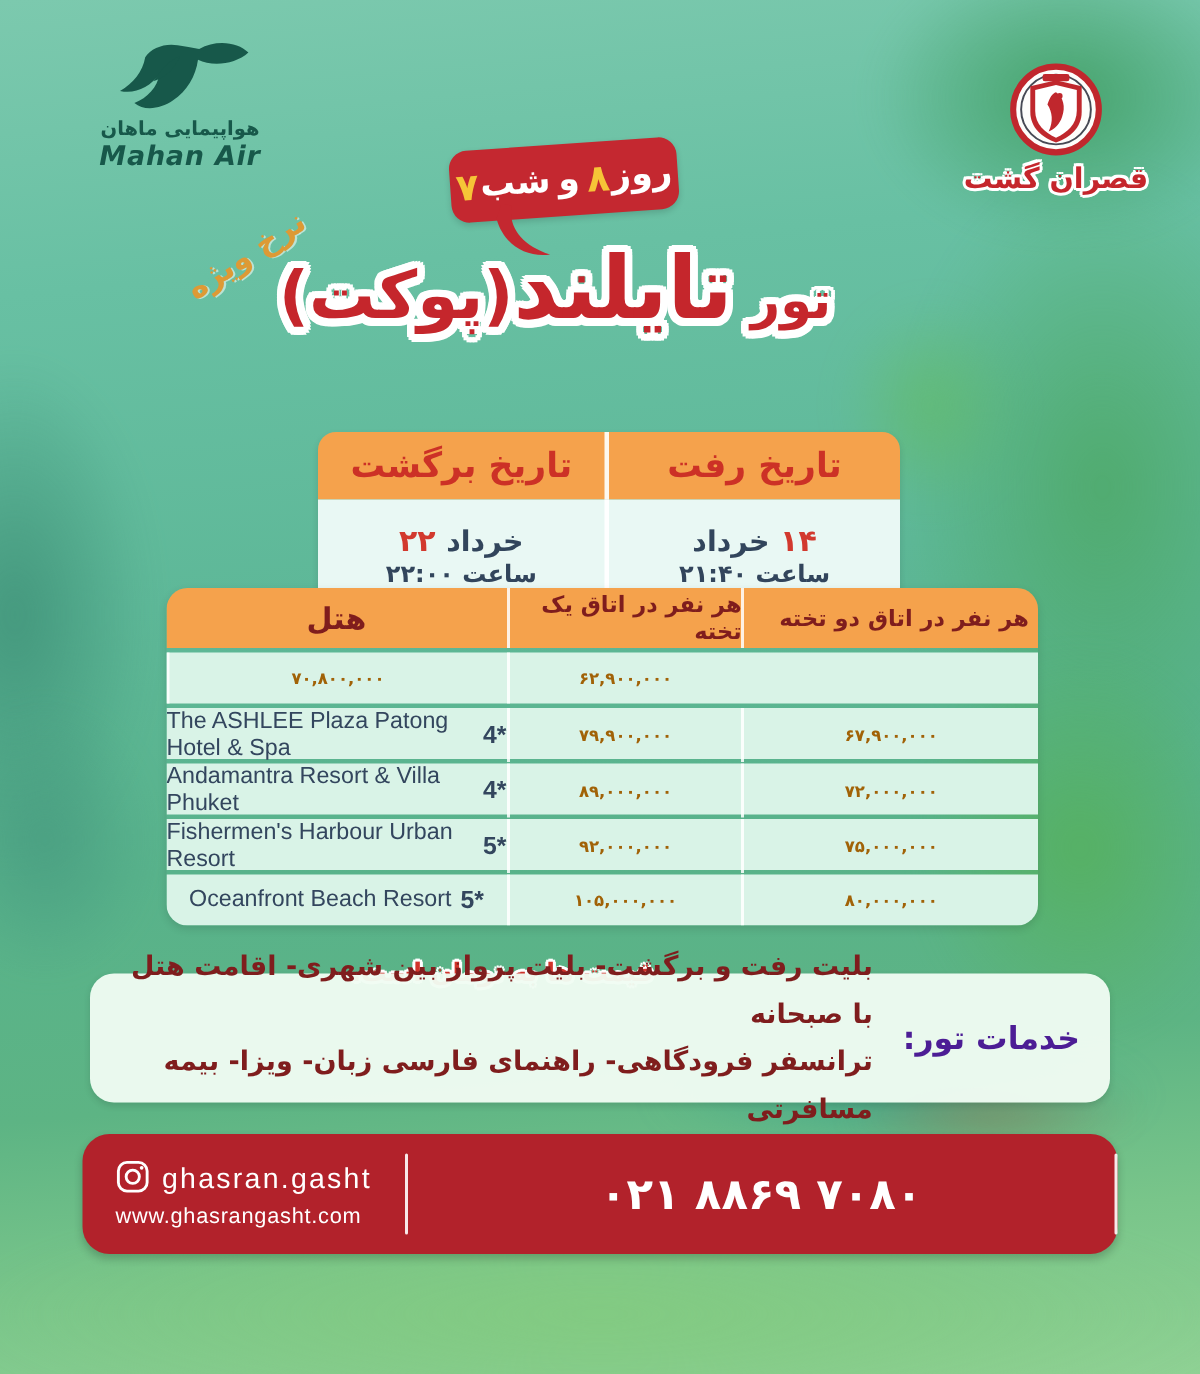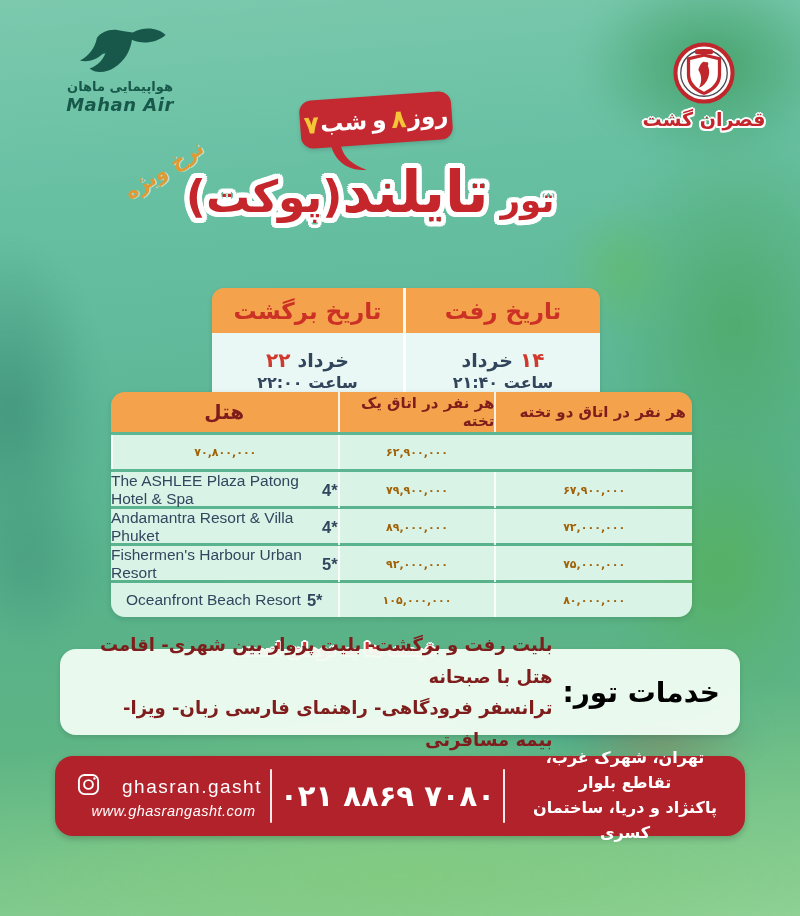--- a/index.html
+++ b/index.html
@@ -82,31 +82,31 @@
   .h-price { font-weight:700; font-size:11px; color:#a16207; direction:ltr; letter-spacing:.5px; }
   .col-div { border-left:2px solid rgba(255,255,255,.85); }
 
   .price-note { position:absolute; left:140px; top:639px; width:390px; text-align:center;
     direction:rtl; font-size:17px; font-weight:700; color:#d2342b; }
 
   
   .services { position:absolute; left:60px; top:649px; width:680px; height:86px;
     background:rgba(240,252,243,.96); border-radius:16px; display:flex; direction:rtl;
     align-items:center; padding:0 20px; box-shadow:0 2px 5px rgba(0,0,0,.12); }
-  .s-label { font-size:28px; font-weight:700; color:#000000; margin-left:10px; white-space:nowrap; }
+  .s-label { font-size:21px; font-weight:700; color:#4c1d95; margin-left:20px; white-space:nowrap; }
   .s-text { flex:1; text-align:right; color:#7f1d1d; font-size:18px; font-weight:700; line-height:1.75; }
 
   
   .contact { position:absolute; left:55px; top:756px; width:690px; height:80px;
     background:#b2222b; border-radius:18px; display:flex; direction:ltr; align-items:center;
     color:#fff; box-shadow:0 3px 6px rgba(0,0,0,.2); }
   .c-insta { width:215px; padding-left:22px; }
-  .c-insta-row { display:flex; align-items:center; gap:22px; }
+  .c-insta-row { display:flex; align-items:center; gap:8px; }
   .c-handle { font-family:"Liberation Sans", sans-serif; font-size:19px; letter-spacing:1.5px; }
-  .c-web { font-family:"Liberation Sans", sans-serif; font-size:14.5px; letter-spacing:.5px; margin-top:3px; text-align:center;font-style:italic; }
+  .c-web { font-family:"Liberation Sans", sans-serif; font-size:14.5px; letter-spacing:.5px; margin-top:3px; text-align:left; }
   .c-div { width:2px; height:54px; background:rgba(255,255,255,.9); border-radius:2px; }
   .c-phone { flex:1; text-align:center; direction:ltr; font-size:29px; font-weight:700; letter-spacing:3px; }
   .c-addr { width:240px; padding:0 18px; direction:rtl; text-align:center;
     font-size:16px; font-weight:700; line-height:1.55; }
 </style>
 </head>
 <body>
 
 <div class="poster">
 
@@ -257,19 +257,15 @@
             <circle cx="18.2" cy="5.8" r="1.3" fill="#ffffff" stroke="none"></circle>
           </svg>
         </span>
         <span class="c-handle">ghasran.gasht</span>
       </div>
       <div class="c-web">www.ghasrangasht.com</div>
     </div>
     <div class="c-div"></div>
     <div class="c-phone">۰۲۱ ۸۸۶۹ ۷۰۸۰</div>
     <div class="c-div"></div>
-    <div class="c-addr">
-      <div>تهران، شهرک غرب، تقاطع بلوار</div>
-      <div>پاکنژاد و دریا، ساختمان کسری</div>
-    </div>
   </div>
 
 </div>
 
 </body></html>

